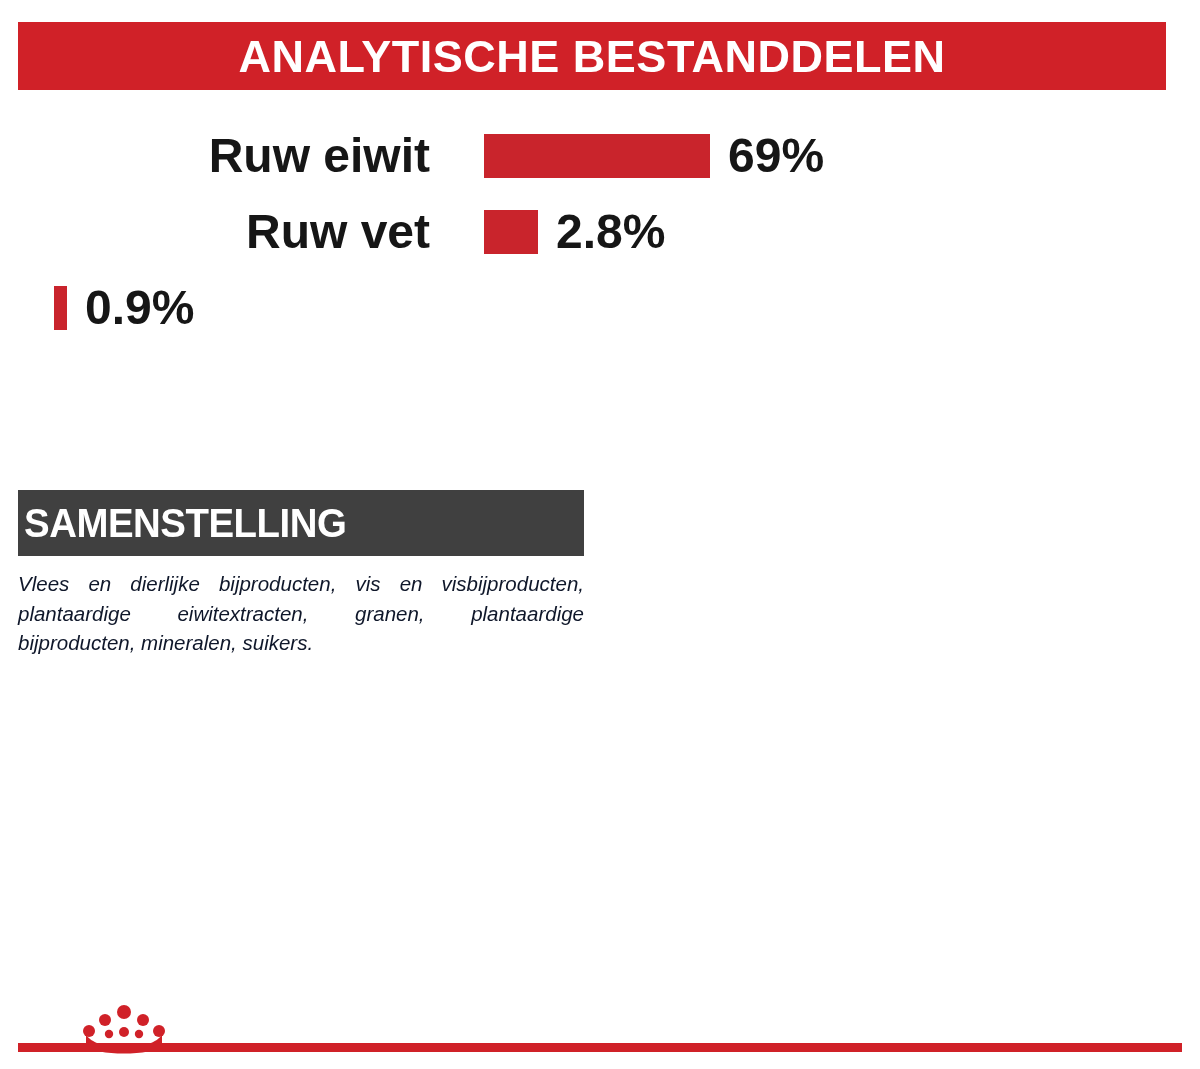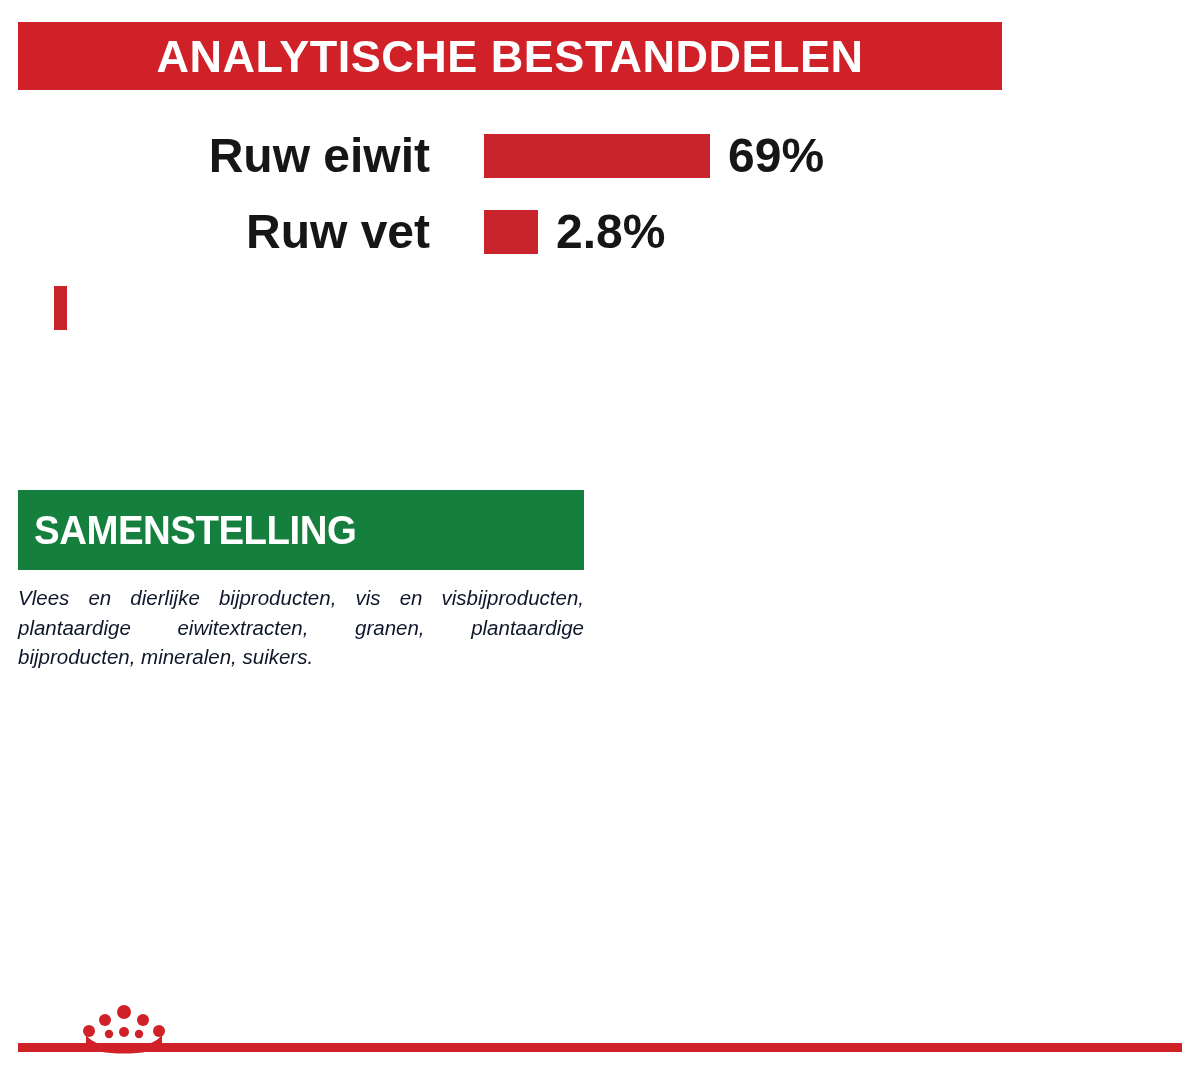--- a/index.html
+++ b/index.html
@@ -21,21 +21,21 @@
     position: absolute;
     left: 0; top: 0;
     width: 1200px;
     height: 1069px;
   }
 
   .main-banner {
     position: absolute;
     left: 18px;
     top: 22px;
-    width: 984px;
+    width: 1148px;
     height: 68px;
     background: #d02128;
     display: flex;
     align-items: center;
     justify-content: center;
   }
   .main-banner-title {
     color: #ffffff;
     font-size: 45px;
     font-weight: bold;
@@ -91,25 +91,25 @@
     left: 18px;
     top: 490px;
     width: 1164px;
     display: flex;
     justify-content: space-between;
   }
   .col {
     width: 566px;
   }
   .col-banner {
-    background: #15803d;
-    height: 80px;
-    display: flex;
-    align-items: center;
-    padding-left: 16px;
+    background: #404040;
+    height: 66px;
+    display: flex;
+    align-items: center;
+    padding-left: 6px;
     box-sizing: border-box;
   }
   .col-banner-title {
     color: #ffffff;
     font-size: 40px;
     font-weight: bold;
     letter-spacing: -0.5px;
     line-height: 1;
     white-space: nowrap;
     transform: scaleX(0.96);
@@ -175,20 +175,21 @@
       <div class="nutrient-label">Ruw vet</div>
       <div class="nutrient-bar-wrap">
         <div class="nutrient-bar" style="width:54px"></div>
         <div class="nutrient-value">2.8%</div>
       </div>
     </div>
 
     <div class="nutrient-row">
       <div class="nutrient-bar-wrap">
         <div class="nutrient-bar" style="width:13px"></div>
+        <div class="nutrient-value">0.9%</div>
       </div>
     </div>
 
   </div>
 
   <div class="columns">
 
     <div class="col">
       <div class="col-banner">
         <div class="col-banner-title">SAMENSTELLING</div>

